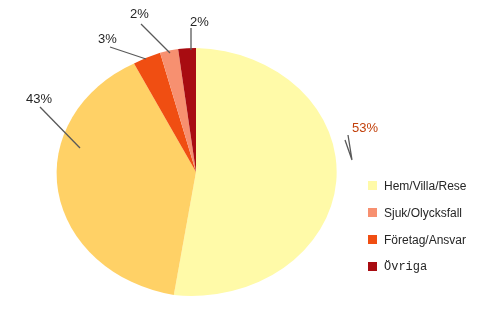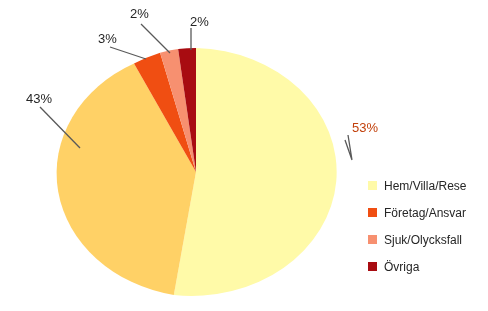--- a/index.html
+++ b/index.html
@@ -118,26 +118,26 @@
     <div class="pct-label" id="label-2a" style="color: rgb(38, 38, 38);">2%</div>
     <div class="pct-label" id="label-2b" style="color: rgb(38, 38, 38);">2%</div>
   </div>
 
   <div id="legend">
     <div class="legend-row">
       <span class="legend-swatch" style="background:#FFFAA8"></span>
       <span class="legend-label" style="color: rgb(38, 38, 38);">Hem/Villa/Rese</span>
     </div>
     <div class="legend-row">
+      <span class="legend-swatch" style="background:#F79070"></span>
+      <span class="legend-label" style="color: rgb(38, 38, 38);">Sjuk/Olycksfall</span>
+    </div>
+    <div class="legend-row">
       <span class="legend-swatch" style="background:#F04E12"></span>
       <span class="legend-label" style="color: rgb(38, 38, 38);">Företag/Ansvar</span>
     </div>
     <div class="legend-row">
-      <span class="legend-swatch" style="background:#F79070"></span>
-      <span class="legend-label" style="color: rgb(38, 38, 38);">Sjuk/Olycksfall</span>
-    </div>
-    <div class="legend-row">
       <span class="legend-swatch" style="background:#A80C11"></span>
-      <span class="legend-label" style="color: rgb(38, 38, 38);">Övriga</span>
+      <span class="legend-label" style="color: rgb(38, 38, 38); font-family: Liberation Mono, monospace;">Övriga</span>
     </div>
   </div>
 
 </div>
 
 </body></html>

